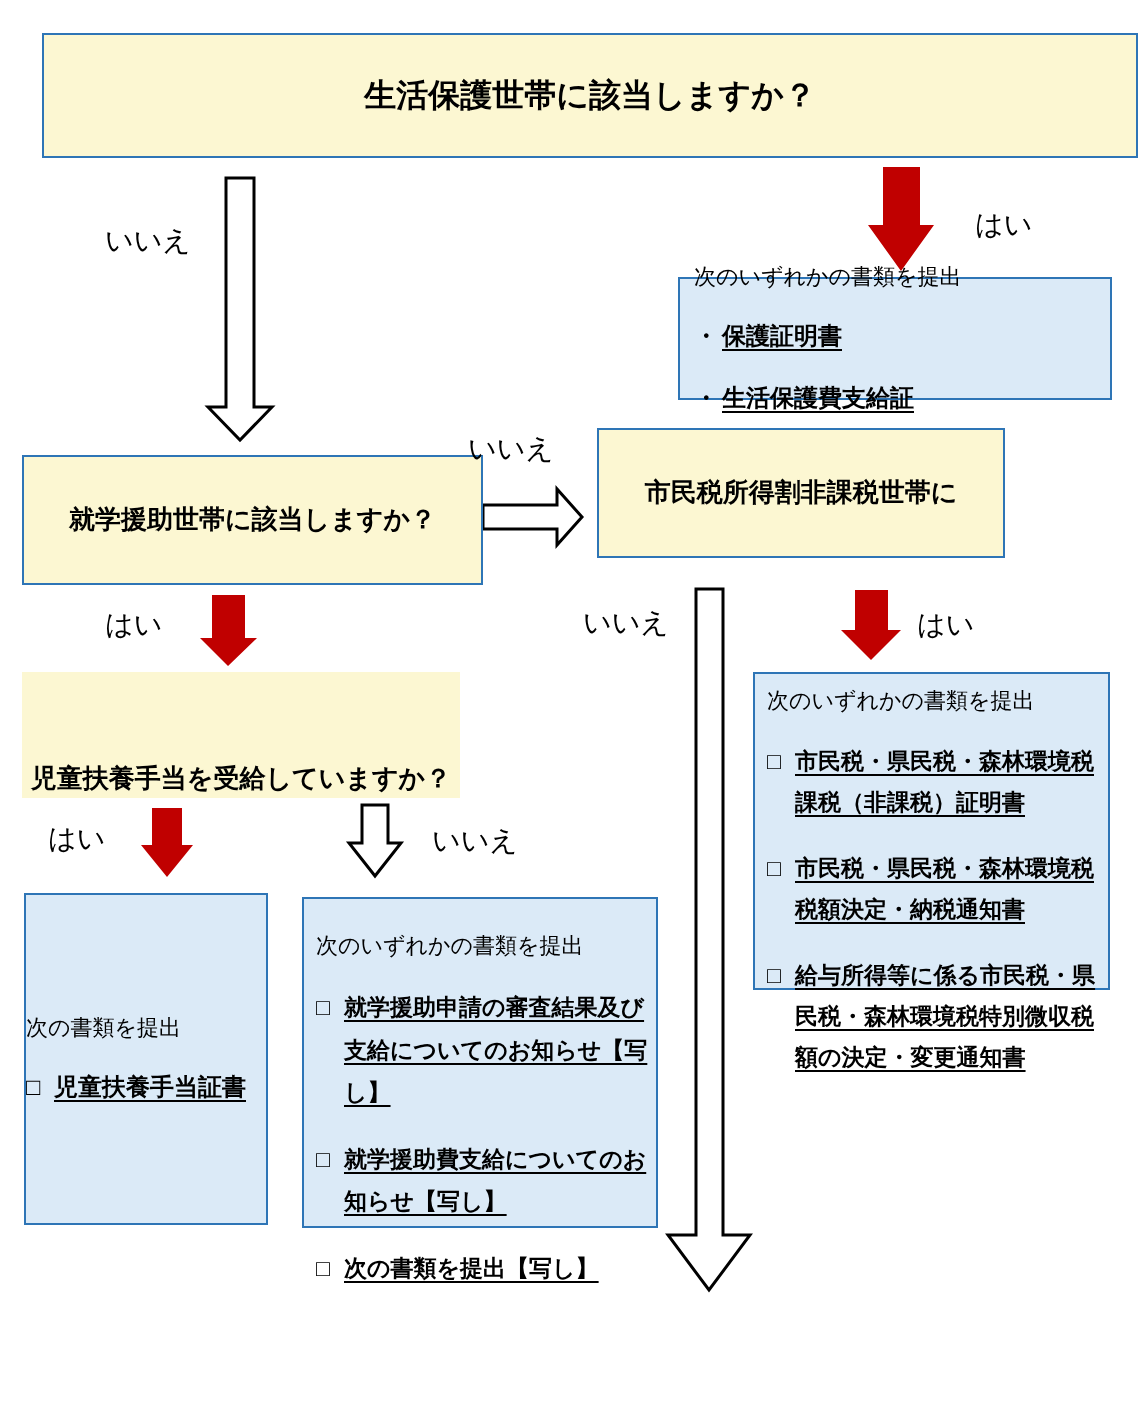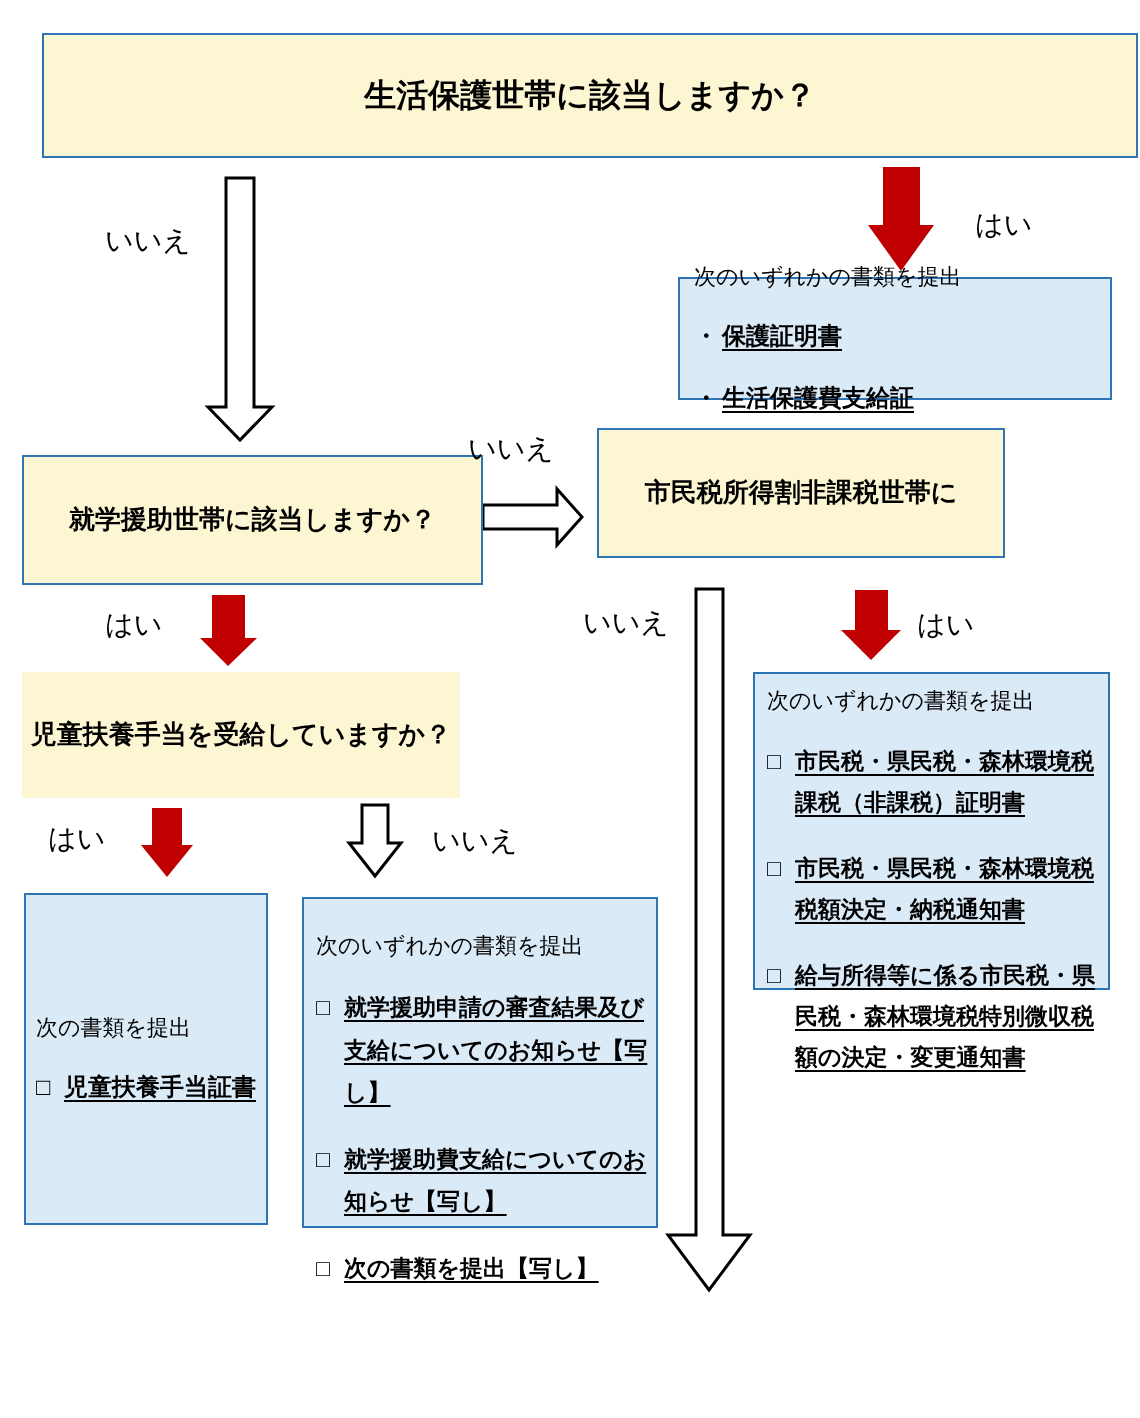--- a/index.html
+++ b/index.html
@@ -96,28 +96,28 @@
 
   <div class="box qbox" style="left:597px;top:428px;width:408px;height:130px;font-size:26px;">
     <span>市民税所得割非課税世帯に</span>
   </div>
 
   <div class="arrow-label" style="left:468px;top:434px;">いいえ</div>
   <div class="arrow-label" style="left:105px;top:610px;">はい</div>
   <div class="arrow-label" style="left:583px;top:608px;">いいえ</div>
   <div class="arrow-label" style="left:917px;top:610px;">はい</div>
 
-  <div class="box qbox noborder" style="left:22px;top:672px;width:438px;height:126px;font-size:26px;">
+  <div class="box qbox noborder" style="left:22px;top:672px;width:438px;height:126px;font-size:26px;justify-content:flex-end;">
     <span>児童扶養手当を受給していますか？</span>
   </div>
 
   <div class="arrow-label" style="left:48px;top:824px;">はい</div>
   <div class="arrow-label" style="left:432px;top:826px;">いいえ</div>
 
-  <div class="box docbox" style="left:24px;top:893px;width:244px;height:332px;padding:10px 10px;justify-content:center;">
+  <div class="box docbox" style="left:24px;top:893px;width:244px;height:332px;padding:10px 0;justify-content:center;">
     <div class="doc-header">次の書類を提出</div>
     <div class="doc-item" style="font-size:24px;line-height:1.6;">
       <span class="marker">□</span>
       <span class="doc-text">児童扶養手当証書</span>
     </div>
   </div>
 
   <div class="box docbox" style="left:302px;top:897px;width:356px;height:331px;padding:30px 6px 10px 12px;">
     <div class="doc-header">次のいずれかの書類を提出</div>
     <div class="doc-item" style="font-size:23px;line-height:1.85;">

